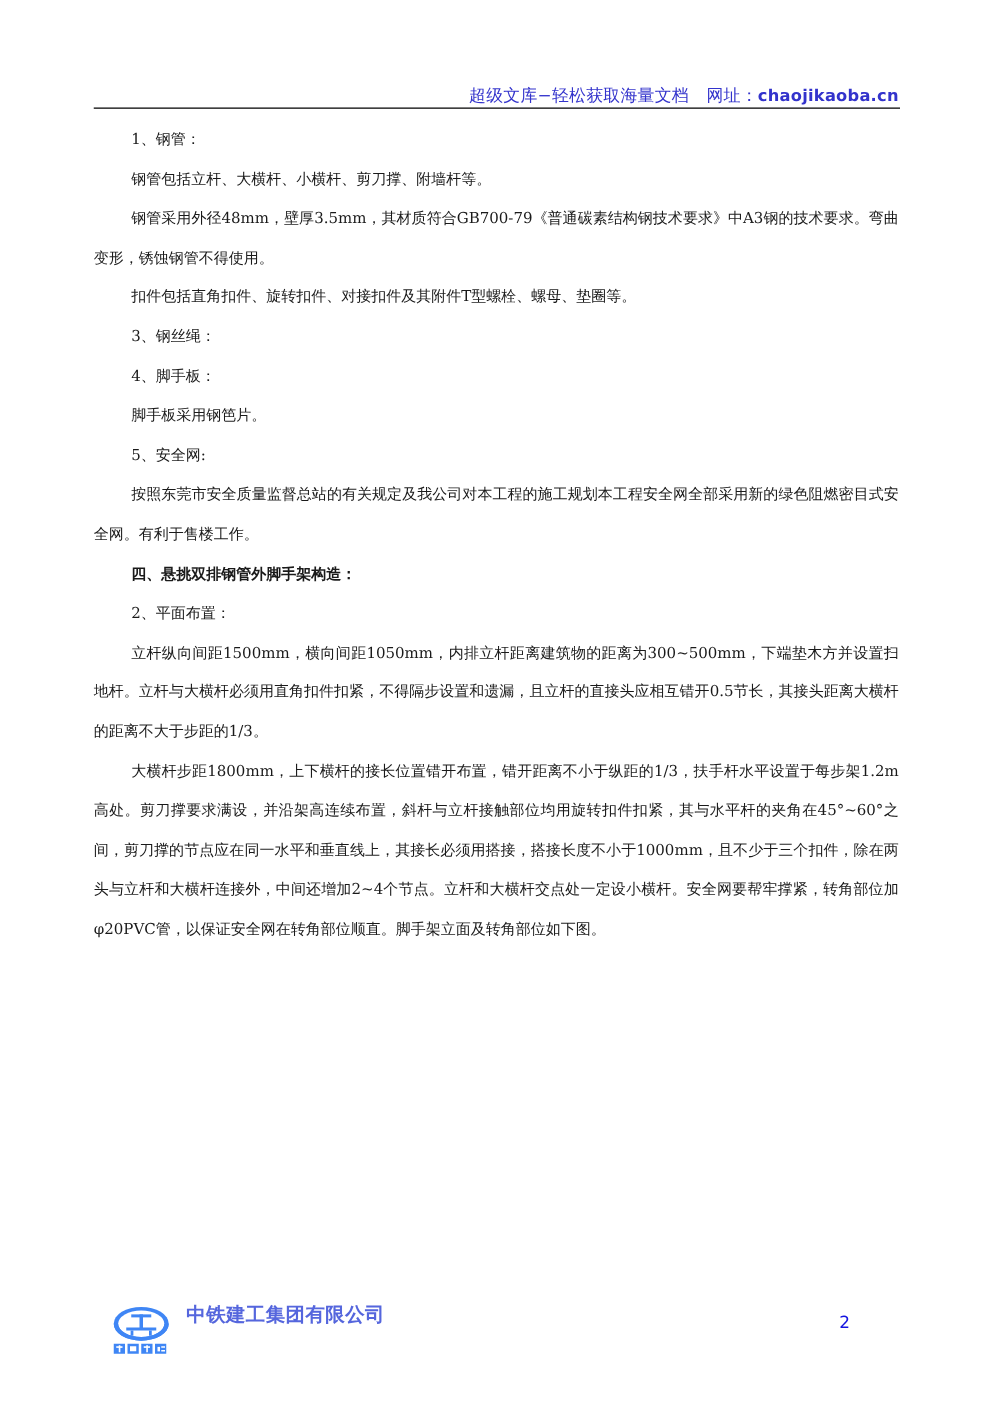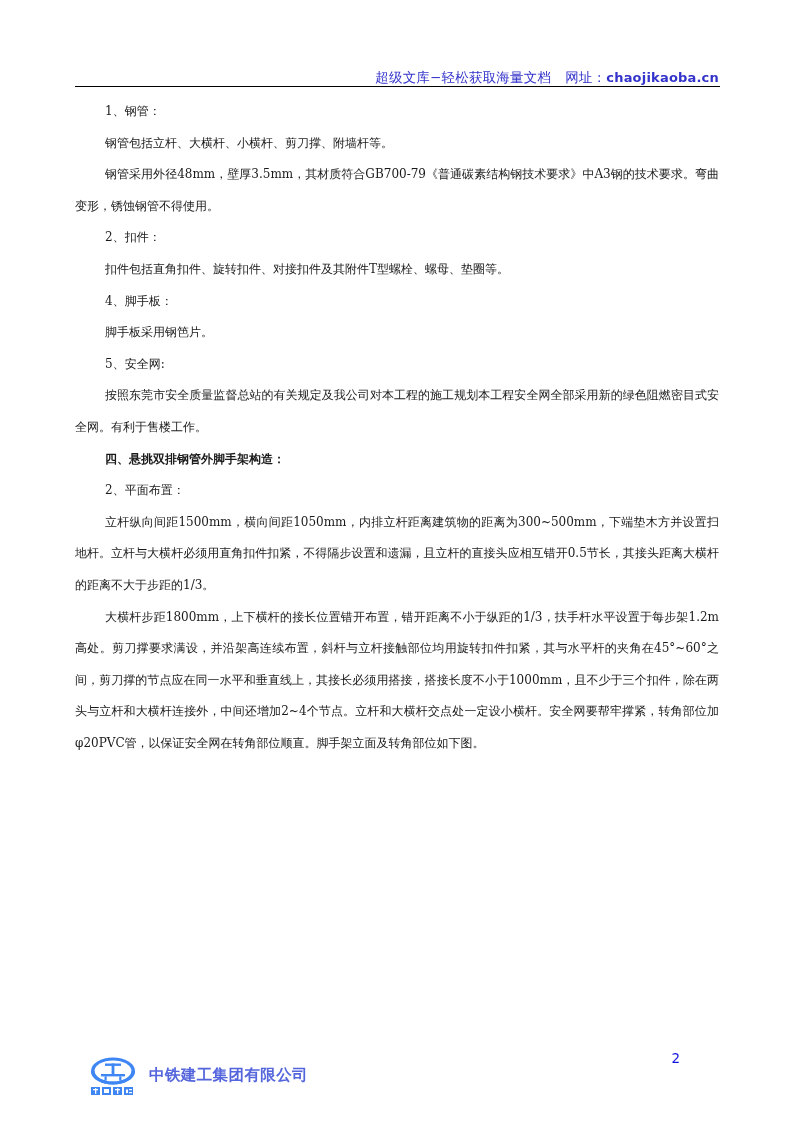--- a/index.html
+++ b/index.html
@@ -86,23 +86,23 @@
   .footer {
     position: absolute;
     left: 75px;
     top: 1040px;
     width: 645px;
     height: 48px;
   }
   .footer-brand {
     position: absolute;
     left: 12px;
-    top: 16px;
+    top: 4px;
     display: flex;
-    align-items: center;
+    align-items: flex-start;
   }
   .logo-wrap {
     position: relative;
     width: 52px;
     height: 42px;
     flex: 0 0 auto;
   }
   .logo-svg { display: block; }
   .company-name {
     margin-left: 10px;
@@ -135,23 +135,23 @@
       <span class="site-name">超级文库−轻松获取海量文档</span><span class="gap"></span><span>网址：</span><span class="url">chaojikaoba.cn</span>
     </div>
   </div>
   <div class="header-rule"></div>
 
   <div class="content">
     <p class="para listline">1、钢管：</p>
     <p class="para indent">钢管包括立杆、大横杆、小横杆、剪刀撑、附墙杆等。</p>
     <p class="para indent">钢管采用外径48mm，壁厚3.5mm，其材质符合GB700-79《普通碳素结构钢技术要求》中A3钢的技术要求。弯曲变形，锈蚀钢管不得使用。</p>
 
-    <p class="para listline">2、扣件：</p>
     <p class="para indent">扣件包括直角扣件、旋转扣件、对接扣件及其附件T型螺栓、螺母、垫圈等。</p>
 
+    <p class="para listline">3、钢丝绳：</p>
 
     <p class="para listline">4、脚手板：</p>
     <p class="para indent">脚手板采用钢笆片。</p>
 
     <p class="para listline">5、安全网:</p>
     <p class="para indent">按照东莞市安全质量监督总站的有关规定及我公司对本工程的施工规划本工程安全网全部采用新的绿色阻燃密目式安全网。有利于售楼工作。</p>
 
     <p class="para heading">四、悬挑双排钢管外脚手架构造：</p>
 
     <p class="para listline">2、平面布置：</p>

